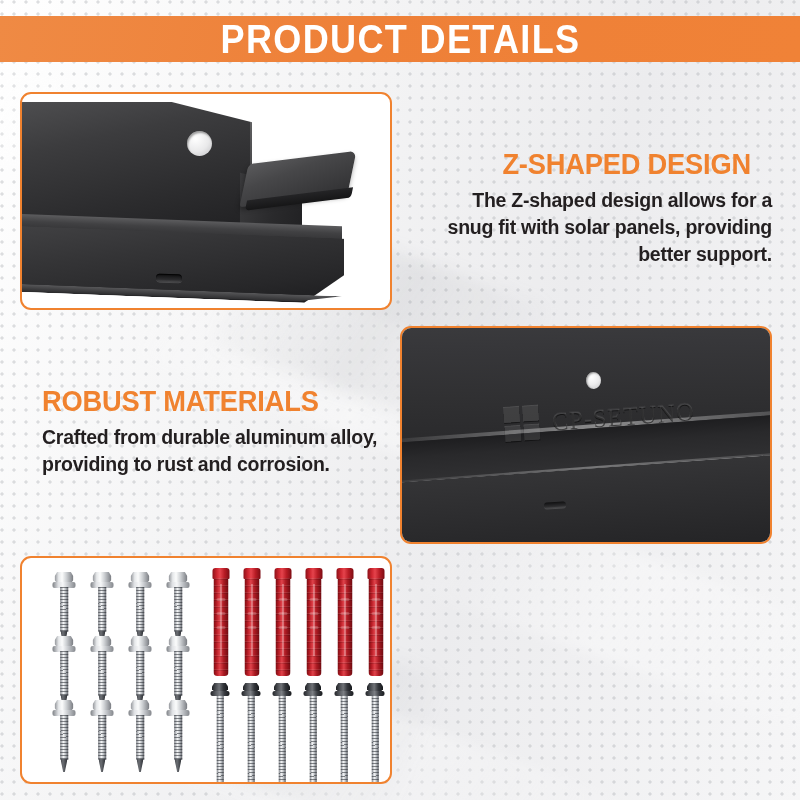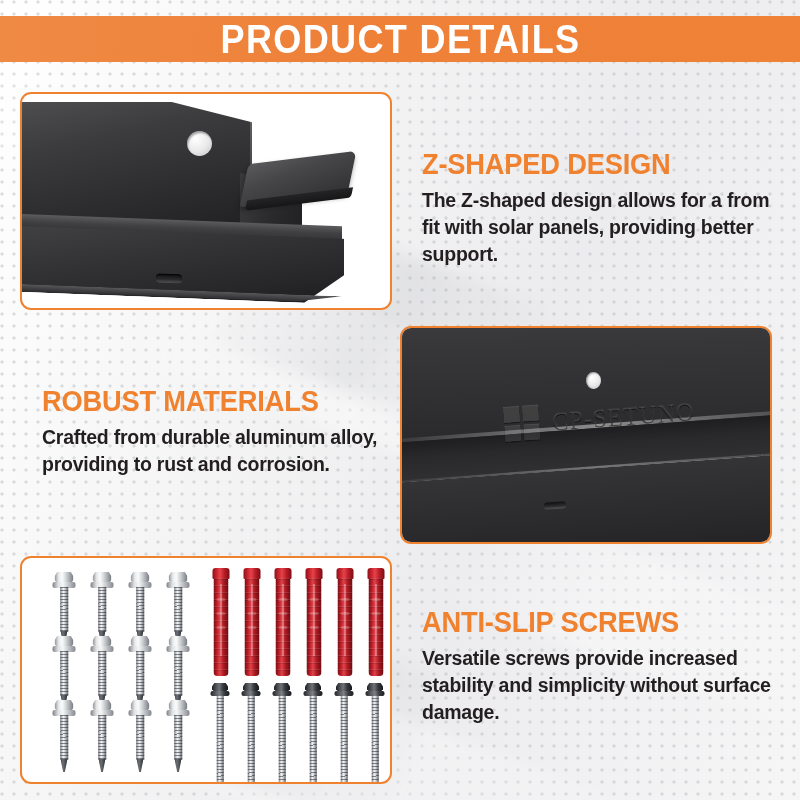--- a/index.html
+++ b/index.html
@@ -102,21 +102,21 @@
     white-space: nowrap;
     margin-bottom: 7px;
   }
   .block p {
     color: #231f20;
     font-size: 19.5px;
     line-height: 27px;
     font-weight: 700;
     letter-spacing: -0.25px;
   }
-  #block-z      { left: 422px; top: 148px; width: 350px; }
+  #block-z      { left: 422px; top: 148px; width: 350px; text-align: right; }
   #block-robust { left: 42px;  top: 385px; width: 345px; }
   #block-screws { left: 422px; top: 606px; width: 355px; }
 
   
   .art { position: absolute; inset: 0; }
 
   .brk-face {
     position: absolute;
     background: linear-gradient(175deg, #4a4a4c 0%, #3b3b3d 22%, #2d2d2f 60%, #242426 100%);
   }
@@ -405,21 +405,21 @@
       <div id="brk-tab-edge"></div>
       <div id="brk-shelf-top"></div>
       <div id="brk-shelf"></div>
       <div id="brk-rim"></div>
       <div id="brk-slot"></div>
     </div>
   </div>
 
   <div class="block" id="block-z">
     <h2>Z-SHAPED DESIGN</h2>
-    <p>The Z-shaped design allows for a from fit with solar panels, providing better support.</p>
+    <p>The Z-shaped design allows for a snug fit with solar panels, providing better support.</p>
   </div>
 
   <div class="block" id="block-robust">
     <h2>ROBUST MATERIALS</h2>
     <p>Crafted from durable aluminum alloy, providing to rust and corrosion.</p>
   </div>
 
   <div class="card" id="card-rail">
     <div class="art">
       <div id="rail-top"></div>
@@ -589,18 +589,14 @@
           <div class="shank" style="top:12px;width:6.5px;height:92px;"></div>
         </div>
         <div class="screw" style="left: 341px; top: 125px; width: 24px;">
           <div class="hex-head dark" style="width:16px;height:10px;"></div>
           <div class="hex-flange dark" style="top:8px;width:19px;height:5px;"></div>
           <div class="shank" style="top:12px;width:6.5px;height:92px;"></div>
         </div>
       </div>
   </div>
 
-  <div class="block" id="block-screws">
-    <h2>ANTI-SLIP SCREWS</h2>
-    <p>Versatile screws provide increased stability and simplicity without surface damage.</p>
-  </div>
 
 </div>
 
 </body></html>

